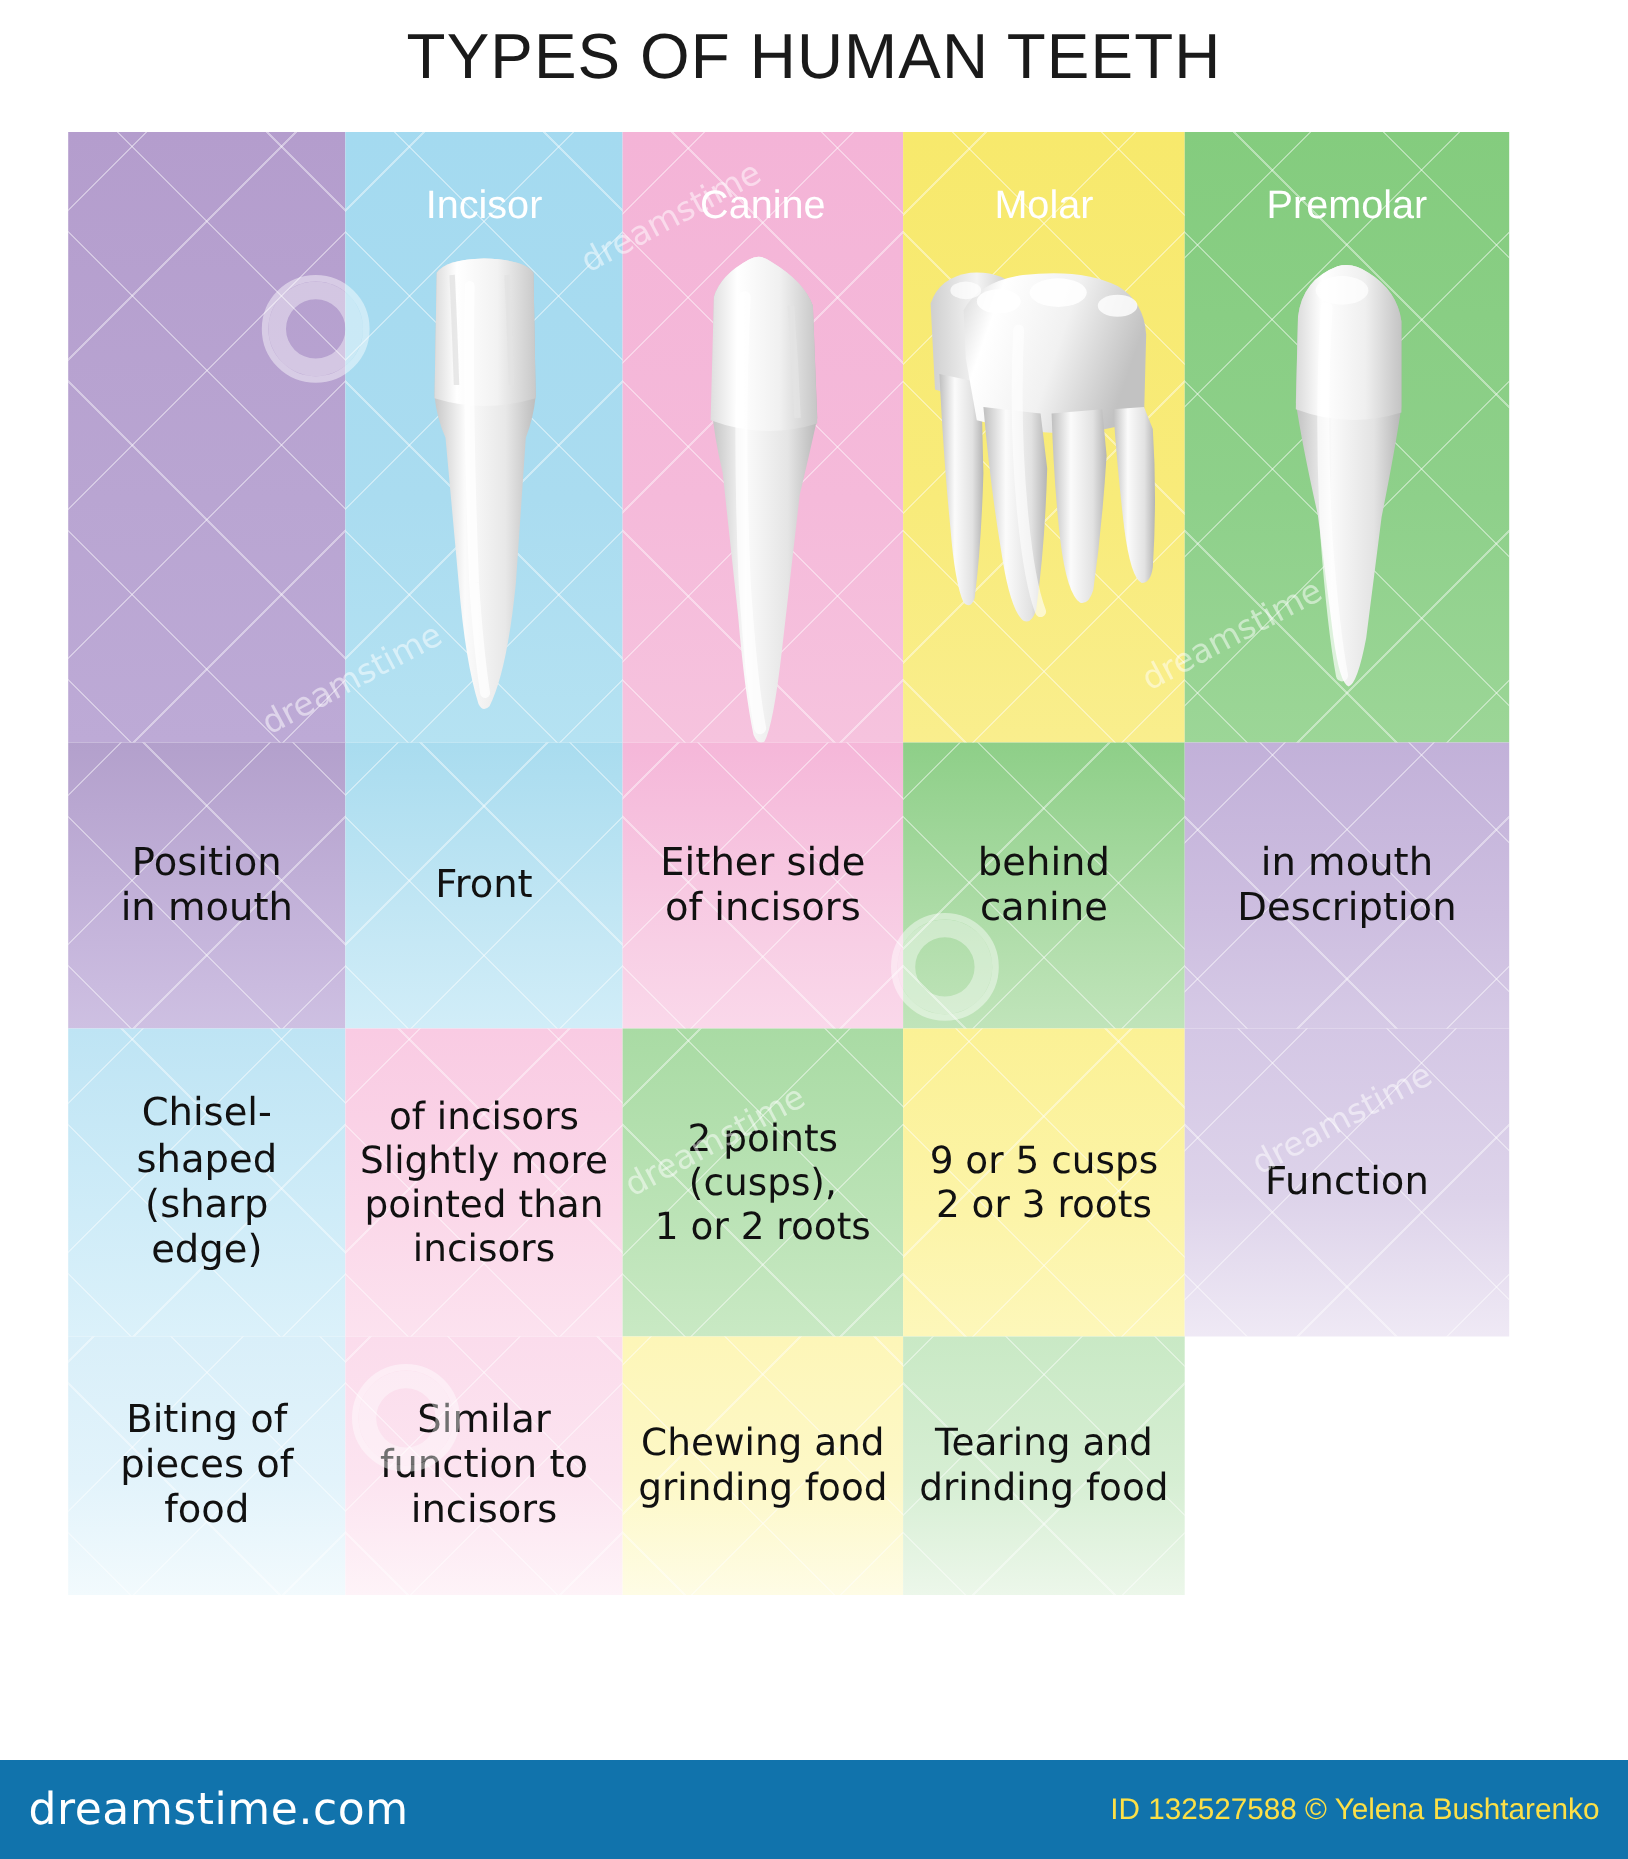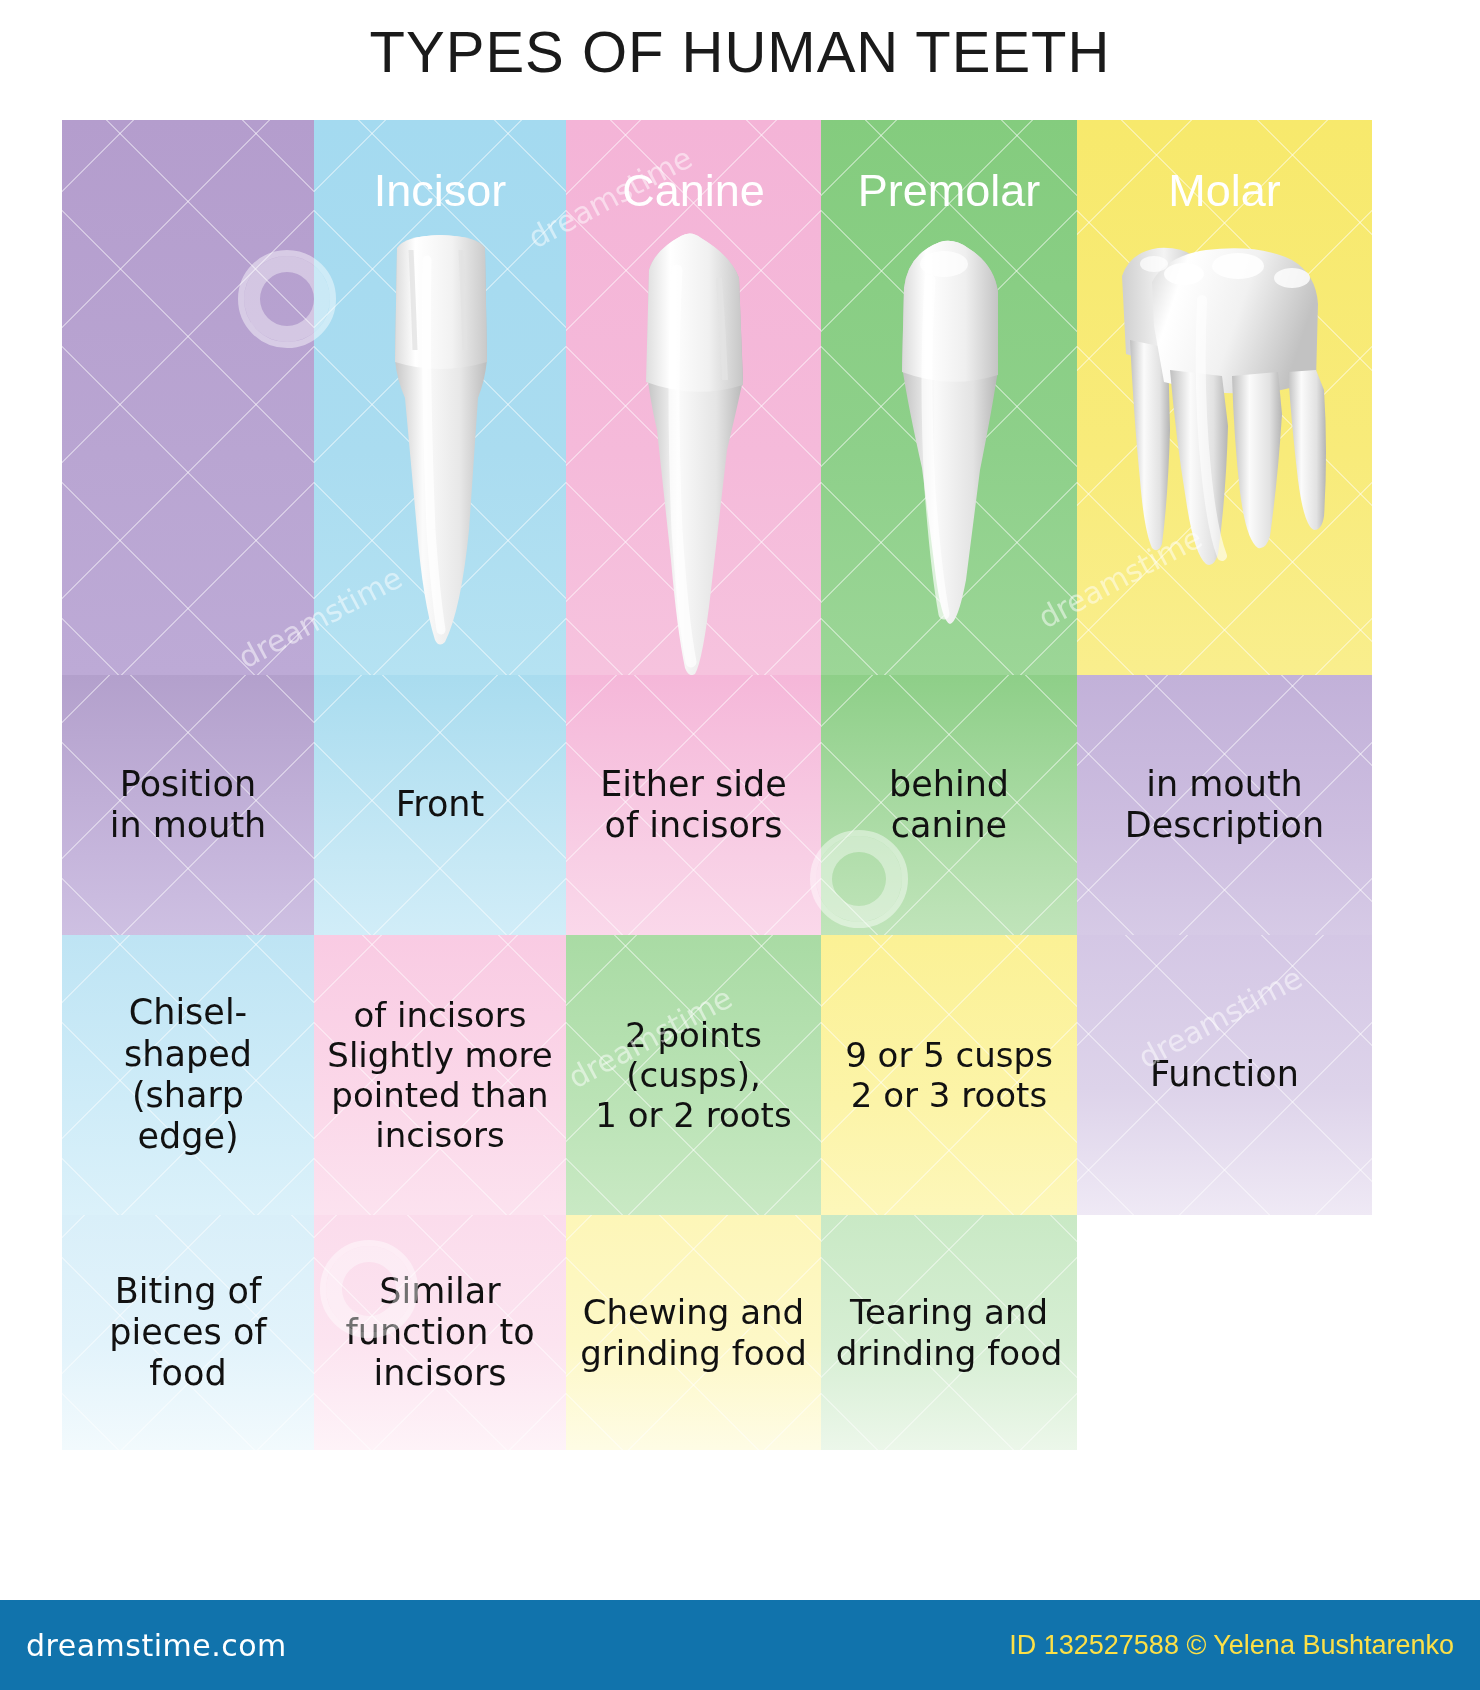--- a/index.html
+++ b/index.html
@@ -101,21 +101,21 @@
   .r4.c-molar   { background: linear-gradient(180deg,#fdf6b8 0%, #fdf8c7 55%, #fefce5 100%); }
 
   
   .header-cell { align-items: flex-start; justify-content: center; }
   .header-label {
     position: absolute;
     top: 45px;
     left: 0; right: 0;
     z-index: 4;
     color: #ffffff;
-    font-size: 45px;
+    font-size: 36px;
     font-weight: 400;
     text-align: center;
     font-family: "Liberation Sans", sans-serif;
   }
 
   
   .row-label { font-size: 35px; color: #111; }
   .body-text { font-size: 35px; color: #111; }
   .body-text.sm { font-size: 34px; }
 
@@ -141,21 +141,21 @@
     height: 90px;
     background: #1173ac;
     display: flex;
     align-items: center;
     justify-content: space-between;
     padding: 0 26px;
     box-sizing: border-box;
   }
   #brand {
     color: #ffffff;
-    font-size: 30px;
+    font-size: 40px;
     font-family: "DejaVu Sans", sans-serif;
     letter-spacing: 0.5px;
   }
   #credit {
     color: #fde047;
     font-size: 27px;
     font-family: "Liberation Sans", sans-serif;
     white-space: nowrap;
   }
 
@@ -235,20 +235,63 @@
           </linearGradient>
         </defs>
         <path d="M30 40 Q36 20 62 6 Q72 0 82 8 Q112 26 120 48 L124 150 Q118 178 108 220 L92 360 Q84 430 76 444 Q70 448 66 438 Q58 400 52 330 L38 200 Q30 166 28 140 Z" fill="url(#gCanRoot)"></path>
         <path d="M30 40 Q36 20 62 6 Q72 0 82 8 Q112 26 120 48 L124 155 Q76 170 27 152 Z" fill="url(#gCanCrown)"></path>
         <path d="M58 40 Q52 160 58 300 Q64 390 72 432" stroke="#ffffff" stroke-width="11" fill="none" opacity="0.7" stroke-linecap="round"></path>
         <path d="M100 48 Q104 100 106 150" stroke="#e4e4e4" stroke-width="6" fill="none" opacity="0.8"></path>
       </svg>
     </div>
   </div>
 
+  <div class="cell r1 c-molar header-cell">
+    <div class="header-label">Molar</div>
+    <div class="tooth-wrap">
+      <svg class="tooth-svg" width="230" height="360" viewBox="0 0 230 360">
+        <defs>
+          <linearGradient id="gMolCrown" x1="0" y1="0" x2="1" y2="0.3">
+            <stop offset="0%" stop-color="#d6d6d6"></stop>
+              <stop offset="22%" stop-color="#ffffff"></stop>
+            <stop offset="60%" stop-color="#f1f1f1"></stop>
+              <stop offset="100%" stop-color="#c2c2c2"></stop>
+          </linearGradient>
+          <linearGradient id="gMolRoot" x1="0" y1="0" x2="1" y2="0">
+            <stop offset="0%" stop-color="#c0c0c0"></stop>
+              <stop offset="35%" stop-color="#fbfbfb"></stop>
+            <stop offset="75%" stop-color="#e2e2e2"></stop>
+              <stop offset="100%" stop-color="#b4b4b4"></stop>
+          </linearGradient>
+          <linearGradient id="gMolBack" x1="0" y1="0" x2="1" y2="0">
+            <stop offset="0%" stop-color="#cfcfcf"></stop>
+              <stop offset="50%" stop-color="#f4f4f4"></stop>
+            <stop offset="100%" stop-color="#bfbfbf"></stop>
+          </linearGradient>
+        </defs>
+
+        <path d="M12 46 Q20 22 48 18 Q78 16 92 34 L96 120 Q60 140 16 124 Z" fill="url(#gMolBack)"></path>
+
+        <path d="M20 110 Q24 190 30 250 Q34 300 42 318 Q48 324 52 314 Q58 268 60 200 L58 118 Z" fill="url(#gMolRoot)"></path>
+
+        <path d="M42 52 Q56 26 96 20 Q150 14 182 30 Q206 44 208 74 L206 150 Q140 176 54 152 L44 96 Z" fill="url(#gMolCrown)"></path>
+
+        <path d="M60 140 Q66 210 76 270 Q84 324 96 334 Q104 338 108 324 Q116 266 118 196 L112 146 Z" fill="url(#gMolRoot)"></path>
+        <path d="M122 146 Q124 210 130 262 Q136 310 148 318 Q156 320 160 306 Q168 248 172 184 L168 142 Z" fill="url(#gMolRoot)"></path>
+        <path d="M178 142 Q182 200 188 250 Q194 296 204 300 Q212 300 214 286 Q218 222 214 160 L206 140 Z" fill="url(#gMolRoot)"></path>
+
+        <ellipse cx="74" cy="44" rx="20" ry="11" fill="#ffffff" opacity="0.85"></ellipse>
+        <ellipse cx="128" cy="36" rx="26" ry="13" fill="#ffffff" opacity="0.85"></ellipse>
+        <ellipse cx="182" cy="48" rx="18" ry="10" fill="#ffffff" opacity="0.8"></ellipse>
+        <ellipse cx="44" cy="34" rx="14" ry="8" fill="#ffffff" opacity="0.7"></ellipse>
+        <path d="M92 70 Q88 160 96 240 Q102 300 112 326" stroke="#ffffff" stroke-width="10" fill="none" opacity="0.6" stroke-linecap="round"></path>
+      </svg>
+    </div>
+  </div>
+
   <div class="cell r1 c-premolar header-cell">
     <div class="header-label">Premolar</div>
     <div class="tooth-wrap">
       <svg class="tooth-svg" width="150" height="400" viewBox="0 0 150 400">
         <defs>
           <linearGradient id="gPreCrown" x1="0" y1="0" x2="1" y2="0">
             <stop offset="0%" stop-color="#dadada"></stop>
               <stop offset="25%" stop-color="#ffffff"></stop>
             <stop offset="66%" stop-color="#efefef"></stop>
               <stop offset="100%" stop-color="#c4c4c4"></stop>
@@ -261,63 +304,20 @@
           </linearGradient>
         </defs>
         <path d="M30 58 Q34 24 66 12 Q80 8 94 18 Q120 34 124 62 L124 140 Q118 180 106 240 L92 350 Q84 392 76 394 Q68 392 62 348 L48 238 Q34 176 28 136 Z" fill="url(#gPreRoot)"></path>
         <path d="M30 58 Q34 24 66 12 Q80 8 94 18 Q120 34 124 62 L124 145 Q76 160 28 142 Z" fill="url(#gPreCrown)"></path>
         <path d="M56 50 Q50 150 56 260 Q62 340 70 384" stroke="#ffffff" stroke-width="11" fill="none" opacity="0.68" stroke-linecap="round"></path>
         <ellipse cx="70" cy="34" rx="24" ry="13" fill="#ffffff" opacity="0.7"></ellipse>
       </svg>
     </div>
   </div>
 
-  <div class="cell r1 c-molar header-cell">
-    <div class="header-label">Molar</div>
-    <div class="tooth-wrap">
-      <svg class="tooth-svg" width="230" height="360" viewBox="0 0 230 360">
-        <defs>
-          <linearGradient id="gMolCrown" x1="0" y1="0" x2="1" y2="0.3">
-            <stop offset="0%" stop-color="#d6d6d6"></stop>
-              <stop offset="22%" stop-color="#ffffff"></stop>
-            <stop offset="60%" stop-color="#f1f1f1"></stop>
-              <stop offset="100%" stop-color="#c2c2c2"></stop>
-          </linearGradient>
-          <linearGradient id="gMolRoot" x1="0" y1="0" x2="1" y2="0">
-            <stop offset="0%" stop-color="#c0c0c0"></stop>
-              <stop offset="35%" stop-color="#fbfbfb"></stop>
-            <stop offset="75%" stop-color="#e2e2e2"></stop>
-              <stop offset="100%" stop-color="#b4b4b4"></stop>
-          </linearGradient>
-          <linearGradient id="gMolBack" x1="0" y1="0" x2="1" y2="0">
-            <stop offset="0%" stop-color="#cfcfcf"></stop>
-              <stop offset="50%" stop-color="#f4f4f4"></stop>
-            <stop offset="100%" stop-color="#bfbfbf"></stop>
-          </linearGradient>
-        </defs>
-
-        <path d="M12 46 Q20 22 48 18 Q78 16 92 34 L96 120 Q60 140 16 124 Z" fill="url(#gMolBack)"></path>
-
-        <path d="M20 110 Q24 190 30 250 Q34 300 42 318 Q48 324 52 314 Q58 268 60 200 L58 118 Z" fill="url(#gMolRoot)"></path>
-
-        <path d="M42 52 Q56 26 96 20 Q150 14 182 30 Q206 44 208 74 L206 150 Q140 176 54 152 L44 96 Z" fill="url(#gMolCrown)"></path>
-
-        <path d="M60 140 Q66 210 76 270 Q84 324 96 334 Q104 338 108 324 Q116 266 118 196 L112 146 Z" fill="url(#gMolRoot)"></path>
-        <path d="M122 146 Q124 210 130 262 Q136 310 148 318 Q156 320 160 306 Q168 248 172 184 L168 142 Z" fill="url(#gMolRoot)"></path>
-        <path d="M178 142 Q182 200 188 250 Q194 296 204 300 Q212 300 214 286 Q218 222 214 160 L206 140 Z" fill="url(#gMolRoot)"></path>
-
-        <ellipse cx="74" cy="44" rx="20" ry="11" fill="#ffffff" opacity="0.85"></ellipse>
-        <ellipse cx="128" cy="36" rx="26" ry="13" fill="#ffffff" opacity="0.85"></ellipse>
-        <ellipse cx="182" cy="48" rx="18" ry="10" fill="#ffffff" opacity="0.8"></ellipse>
-        <ellipse cx="44" cy="34" rx="14" ry="8" fill="#ffffff" opacity="0.7"></ellipse>
-        <path d="M92 70 Q88 160 96 240 Q102 300 112 326" stroke="#ffffff" stroke-width="10" fill="none" opacity="0.6" stroke-linecap="round"></path>
-      </svg>
-    </div>
-  </div>
-
   <div class="cell r2 c-label">
     <div class="cell-inner row-label" style="white-space: pre-line;">Position
 in mouth</div>
   </div>
   <div class="cell r2 c-incisor">
     <div class="cell-inner body-text" style="white-space: pre-line;">Front</div>
   </div>
   <div class="cell r2 c-canine">
     <div class="cell-inner body-text" style="white-space: pre-line;">Either side
 of incisors</div>

